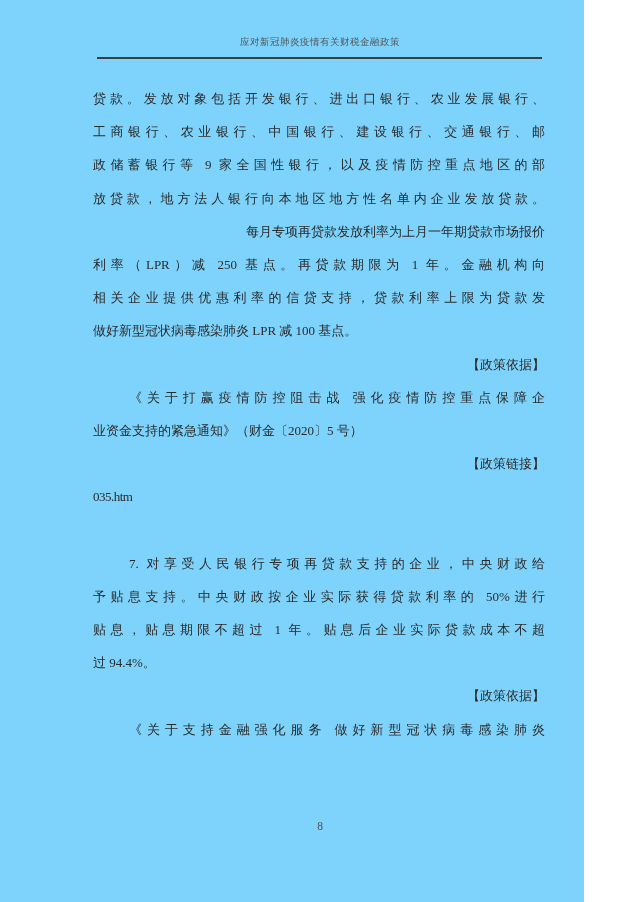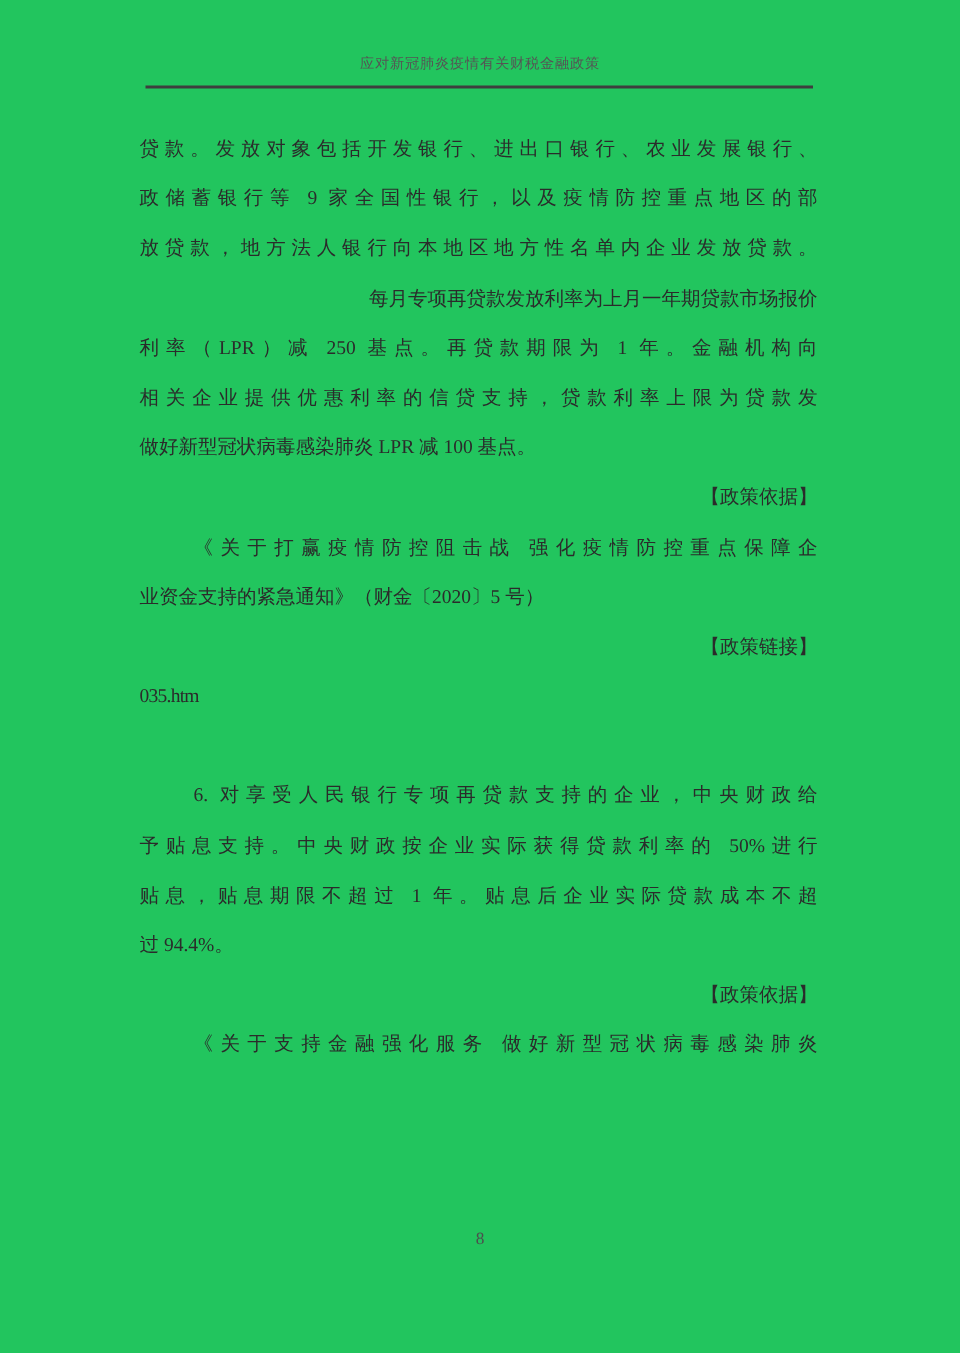--- a/index.html
+++ b/index.html
@@ -2,23 +2,23 @@
 <html><head>
 <meta charset="utf-8">
 <style>
   html, body {
     margin: 0;
     padding: 0;
     background: #ffffff;
   }
   .page {
     position: relative;
-    width: 640px;
+    width: 584px;
     height: 902px;
-    background: #22c55e;
+    background: #7dd3fc;
     overflow: hidden;
     font-family: "Liberation Serif", "DejaVu Serif", serif;
   }
   .running-header {
     position: absolute;
     top: 36px;
     left: 0;
     width: 640px;
     text-align: center;
     font-size: 9.5px;
@@ -74,32 +74,33 @@
   }
 </style>
 </head>
 <body>
 
 <div class="page">
   <div class="running-header">应对新冠肺炎疫情有关财税金融政策</div>
   <div class="header-rule"></div>
   <div class="body" id="body-lines">
       <div class="line flush">贷款。发放对象包括开发银行、进出口银行、农业发展银行、</div>
+      <div class="line flush">工商银行、农业银行、中国银行、建设银行、交通银行、邮</div>
       <div class="line flush">政储蓄银行等 9 家全国性银行，以及疫情防控重点地区的部</div>
       <div class="line flush">放贷款，地方法人银行向本地区地方性名单内企业发放贷款。</div>
       <div class="line indent">每月专项再贷款发放利率为上月一年期贷款市场报价</div>
       <div class="line flush">利率（LPR）减 250 基点。再贷款期限为 1 年。金融机构向</div>
       <div class="line flush">相关企业提供优惠利率的信贷支持，贷款利率上限为贷款发</div>
       <div class="line">做好新型冠状病毒感染肺炎 LPR 减 100 基点。</div>
       <div class="line indent">【政策依据】</div>
       <div class="line indent flush">《关于打赢疫情防控阻击战 强化疫情防控重点保障企</div>
       <div class="line">业资金支持的紧急通知》（财金〔2020〕5 号）</div>
       <div class="line indent">【政策链接】</div>
       <div class="line url">035.htm</div>
-      <div class="line indent flush gap">6. 对享受人民银行专项再贷款支持的企业，中央财政给</div>
+      <div class="line indent flush gap">7. 对享受人民银行专项再贷款支持的企业，中央财政给</div>
       <div class="line flush">予贴息支持。中央财政按企业实际获得贷款利率的 50%进行</div>
       <div class="line flush">贴息，贴息期限不超过 1 年。贴息后企业实际贷款成本不超</div>
       <div class="line">过 94.4%。</div>
       <div class="line indent">【政策依据】</div>
       <div class="line indent flush">《关于支持金融强化服务 做好新型冠状病毒感染肺炎</div>
     </div>
   <div class="page-number">8</div>
 </div>
 
 </body></html>

